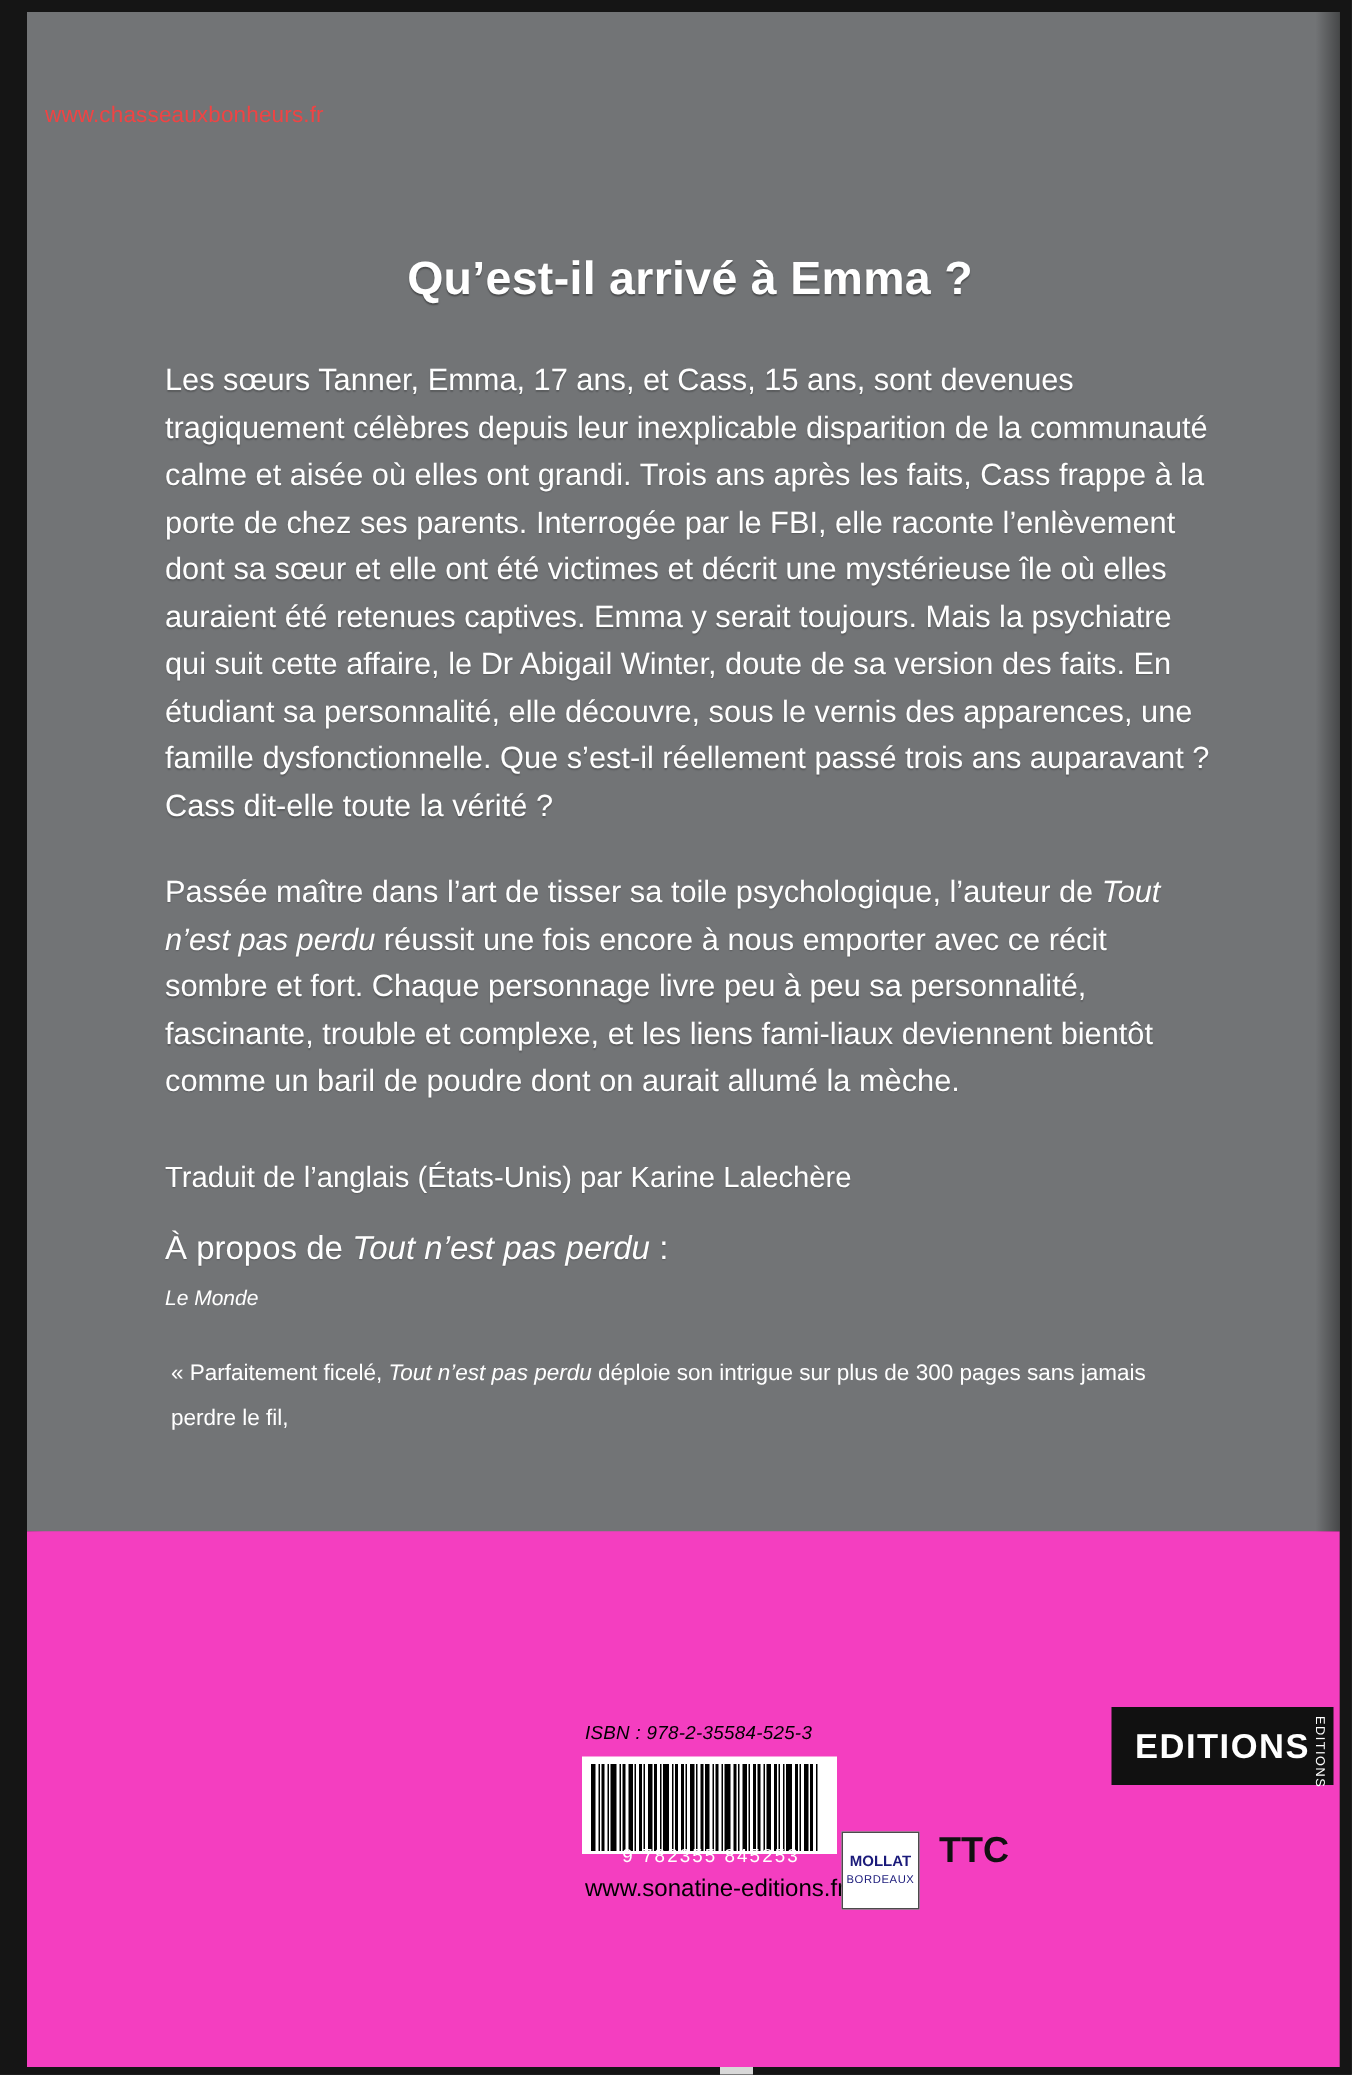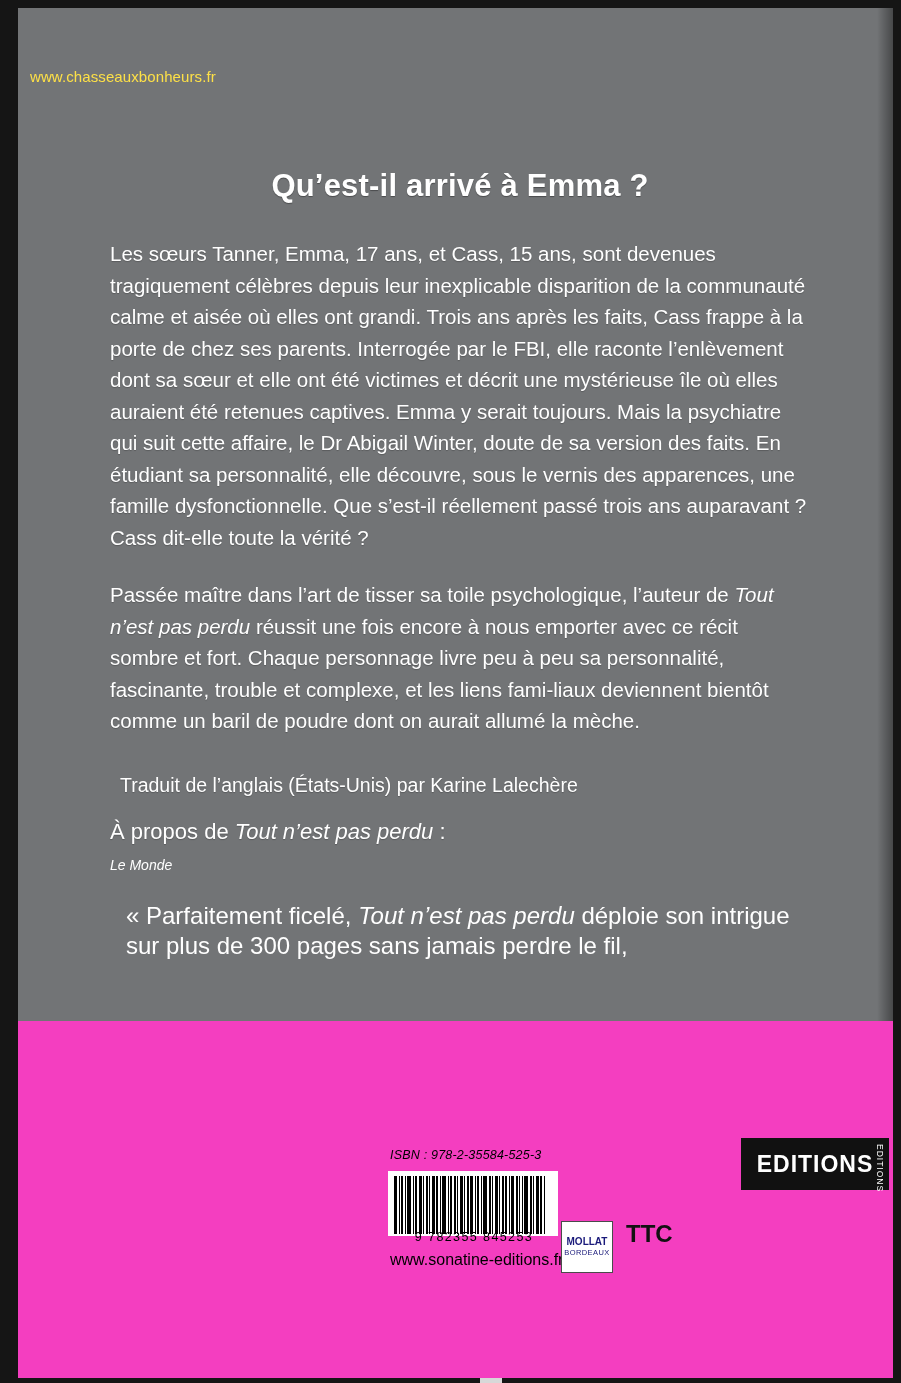--- a/index.html
+++ b/index.html
@@ -21,21 +21,21 @@
     height: 1383px;
     background: #151515;
     overflow: hidden;
   }
 
   
   .watermark {
     position: absolute;
     top: 68px;
     left: 30px;
-    color: #fde047;
+    color: #ef4444;
     font-size: 15px;
     font-family: "Liberation Sans", sans-serif;
     letter-spacing: 0.1px;
     z-index: 40;
   }
 
   
   .cover {
     position: absolute;
     left: 18px;
@@ -126,21 +126,21 @@
     text-align: left;
     text-shadow: 0 1px 1px rgba(0,0,0,0.22);
   }
   .para.p2 { margin-top: 26px; }
 
   .italic { font-style: italic; }
 
   .translator {
     font-size: 19.5px;
     line-height: 28px;
-    margin: 34px 0 18px 10px;
+    margin: 34px 0 18px 0;
     text-shadow: 0 1px 1px rgba(0,0,0,0.22);
   }
 
   .apropos {
     font-size: 22px;
     line-height: 30px;
     margin: 0 0 4px 0;
     text-shadow: 0 1px 1px rgba(0,0,0,0.22);
   }
 
@@ -150,23 +150,23 @@
     margin: 0 0 0 0;
     text-shadow: 0 1px 1px rgba(0,0,0,0.22);
   }
   .quote-source {
     font-size: 14px;
     font-style: italic;
     line-height: 28px;
     margin: 0 0 22px 0;
   }
   .quote2 {
-    font-size: 24px;
+    font-size: 15px;
     line-height: 30px;
-    margin: 16px;
+    margin: 4px;
   }
   
   .clip-mask {
     position: absolute;
     left: 0;
     top: 1013px;
     width: 875px;
     height: 357px;
     background: #f43ec0;
     z-index: 5;
@@ -209,21 +209,21 @@
     height: 100%;
     margin-right: 1.5px;
   }
   .barcode-digits {
     position: absolute;
     left: 372px;
     top: 1222px;
     width: 168px;
     font-size: 12.5px;
     font-family: "Liberation Sans", sans-serif;
-    color: #000000;
+    color: #ffffff;
     text-align: center;
     letter-spacing: 1.4px;
     z-index: 12;
   }
   .site-text {
     position: absolute;
     left: 372px;
     top: 1243px;
     font-size: 16px;
     color: #000;

